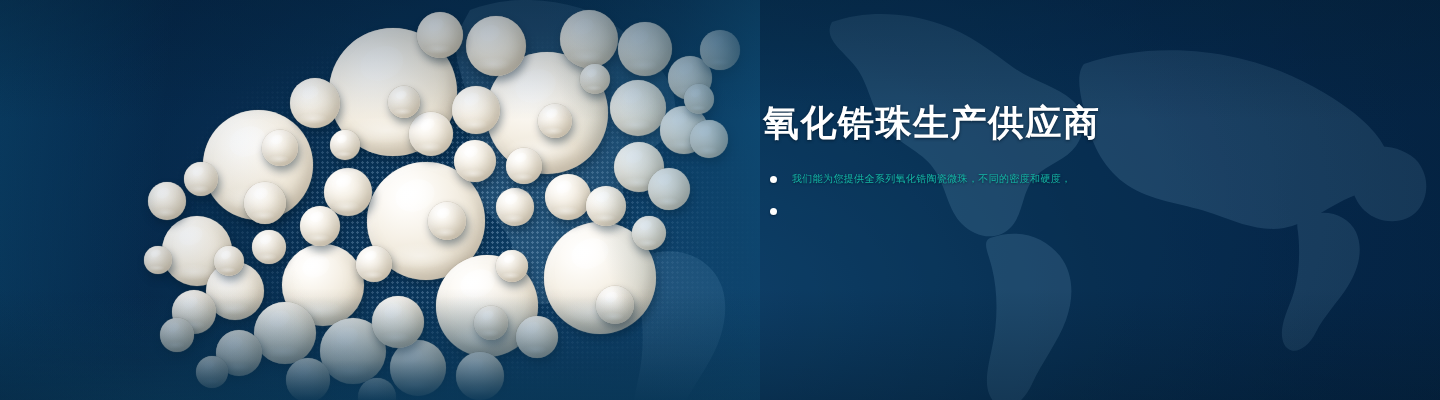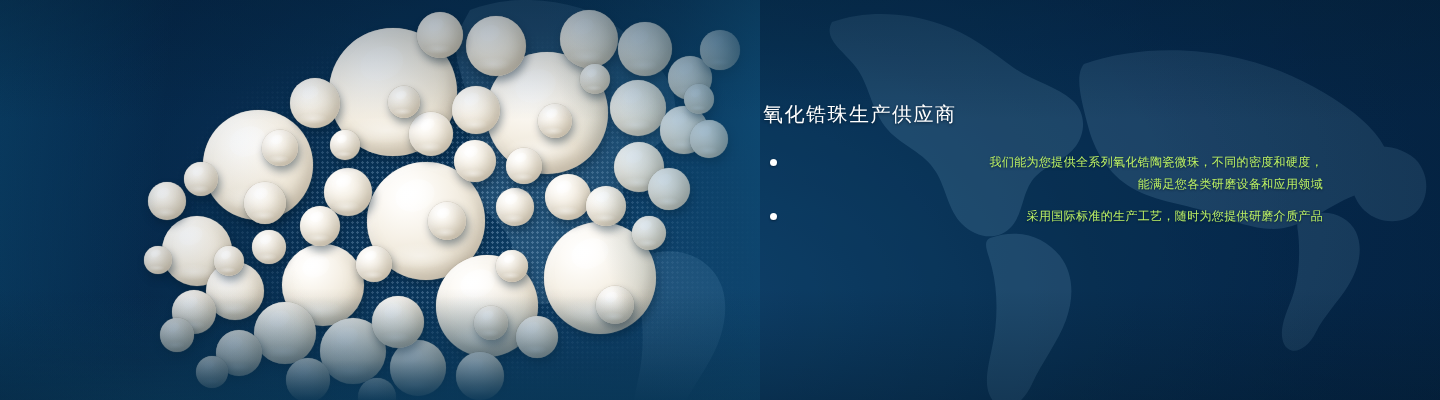--- a/index.html
+++ b/index.html
@@ -107,39 +107,38 @@
   }
 
   
   .content{
     position:absolute;
     left:763px; top:104px;
     width:560px;
   }
   .headline{
     margin:0 0 26px 0;
-    font-size:20px;
+    font-size:36px;
     line-height:1.05;
-    font-weight:400;
+    font-weight:700;
     letter-spacing:1.5px;
     color:#ffffff;
     text-shadow:0 1px 3px rgba(2,22,40,.75);
     white-space:nowrap;
   }
   .bullets{list-style:none;margin:0;padding:0;}
   .bullet-row{
     position:relative;
     padding-left:29px;
     margin-bottom:10px;
-    font-size:12px;
+    font-size:10px;
     line-height:22px;
     letter-spacing:.35px;
-    color:#bef264;
+    color:#14b8a6;
     text-shadow:0 1px 2px rgba(2,22,40,.72);
-    text-align:right;
   }
   .bullet-row:last-child{margin-bottom:0;}
   .dot{
     position:absolute;
     left:7px; top:8px;
     width:7px; height:7px;
     border-radius:50%;
     background:#ffffff;
     box-shadow:0 1px 2px rgba(2,22,40,.6);
   }
@@ -251,25 +250,23 @@
 
   <div class="content">
 
     <h1 class="headline">氧化锆珠生产供应商</h1>
 
     <ul class="bullets">
 
       <li class="bullet-row">
         <span class="dot"></span>
         <span>我们能为您提供全系列氧化锆陶瓷微珠，不同的密度和硬度，</span>
-        <span class="bullet-line-2">能满足您各类研磨设备和应用领域</span>
       </li>
 
 
       <li class="bullet-row">
         <span class="dot"></span>
-        <span>采用国际标准的生产工艺，随时为您提供研磨介质产品</span>
       </li>
 
     </ul>
   </div>
 
 </div>
 
 </body></html>

